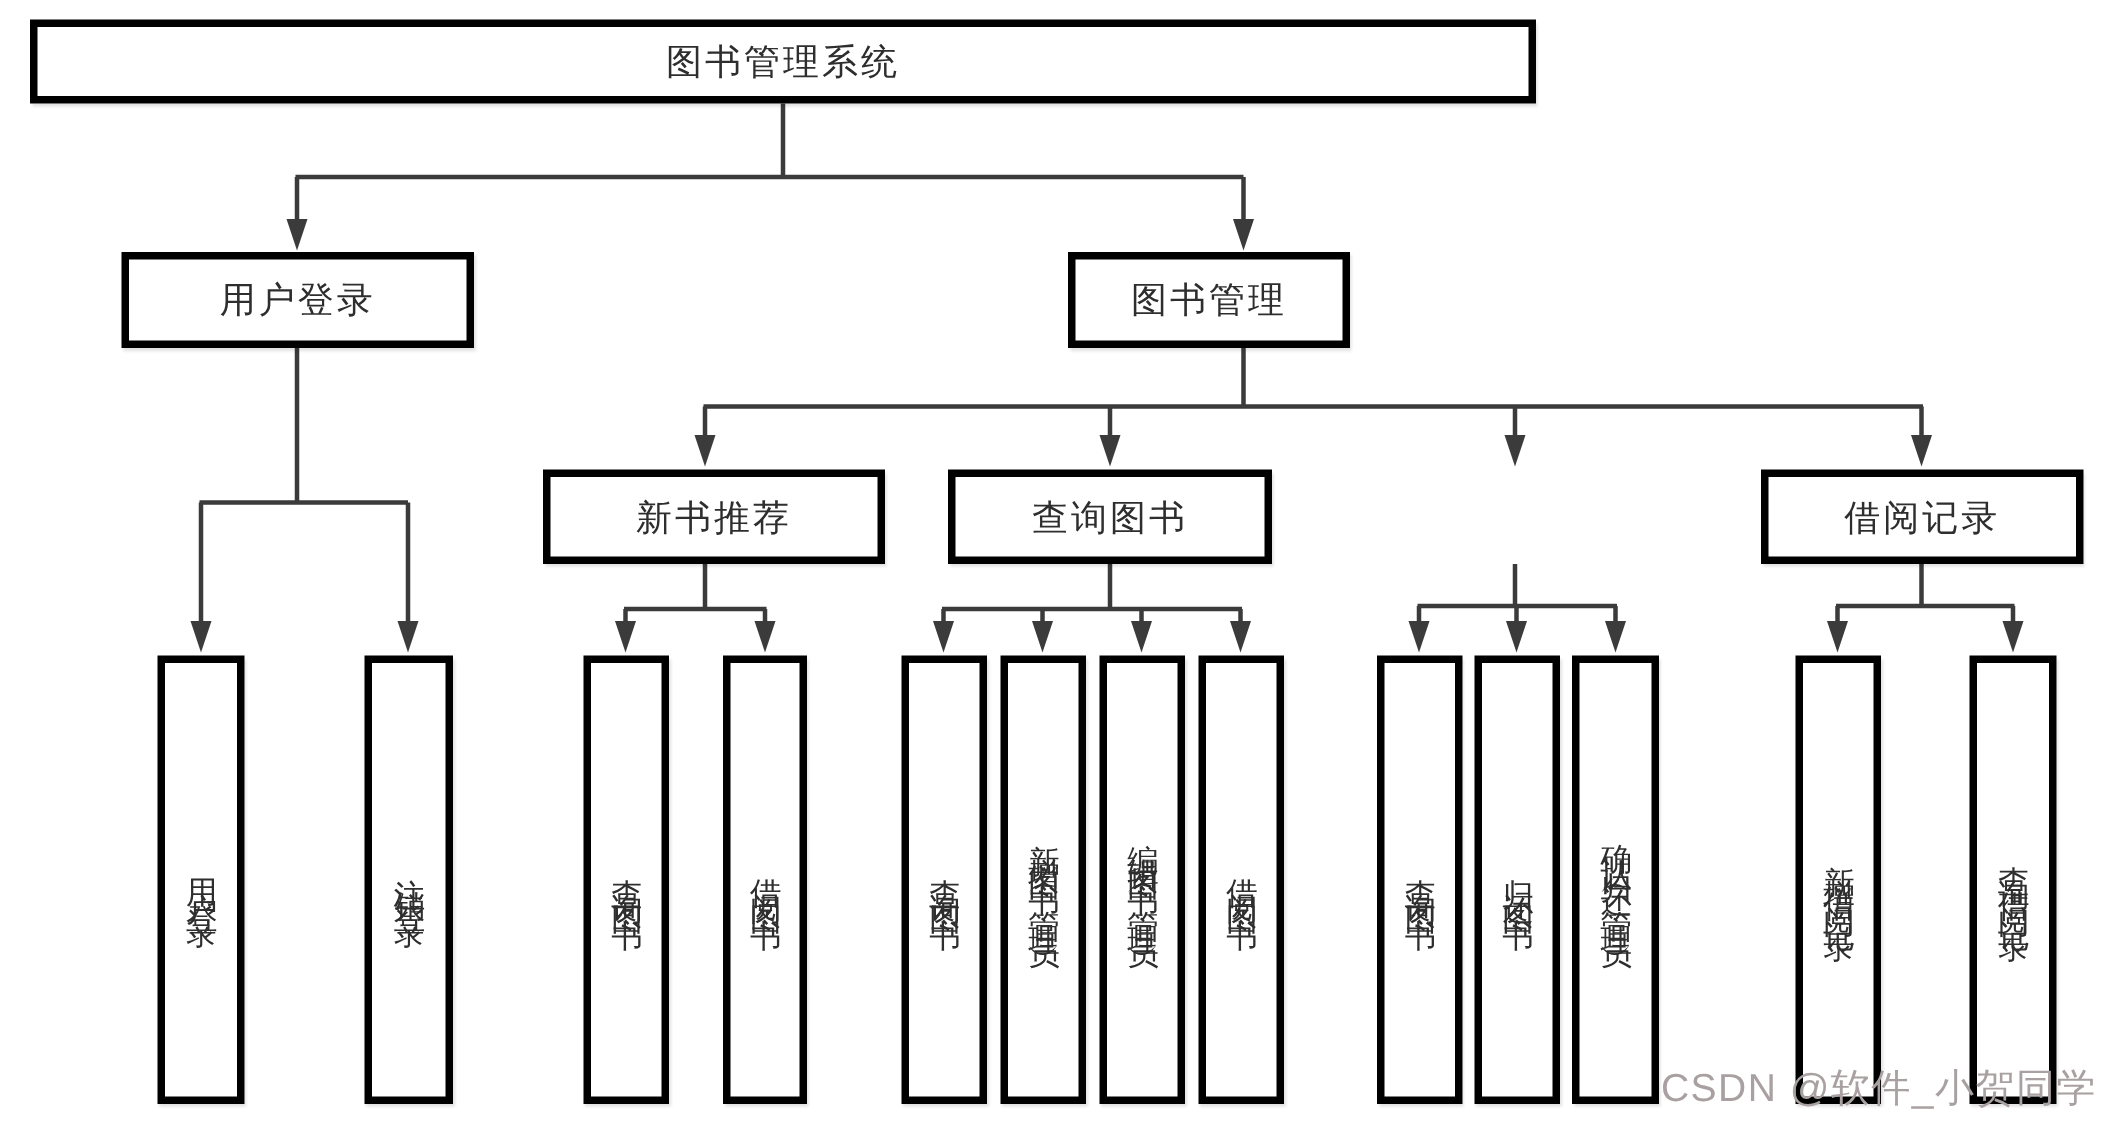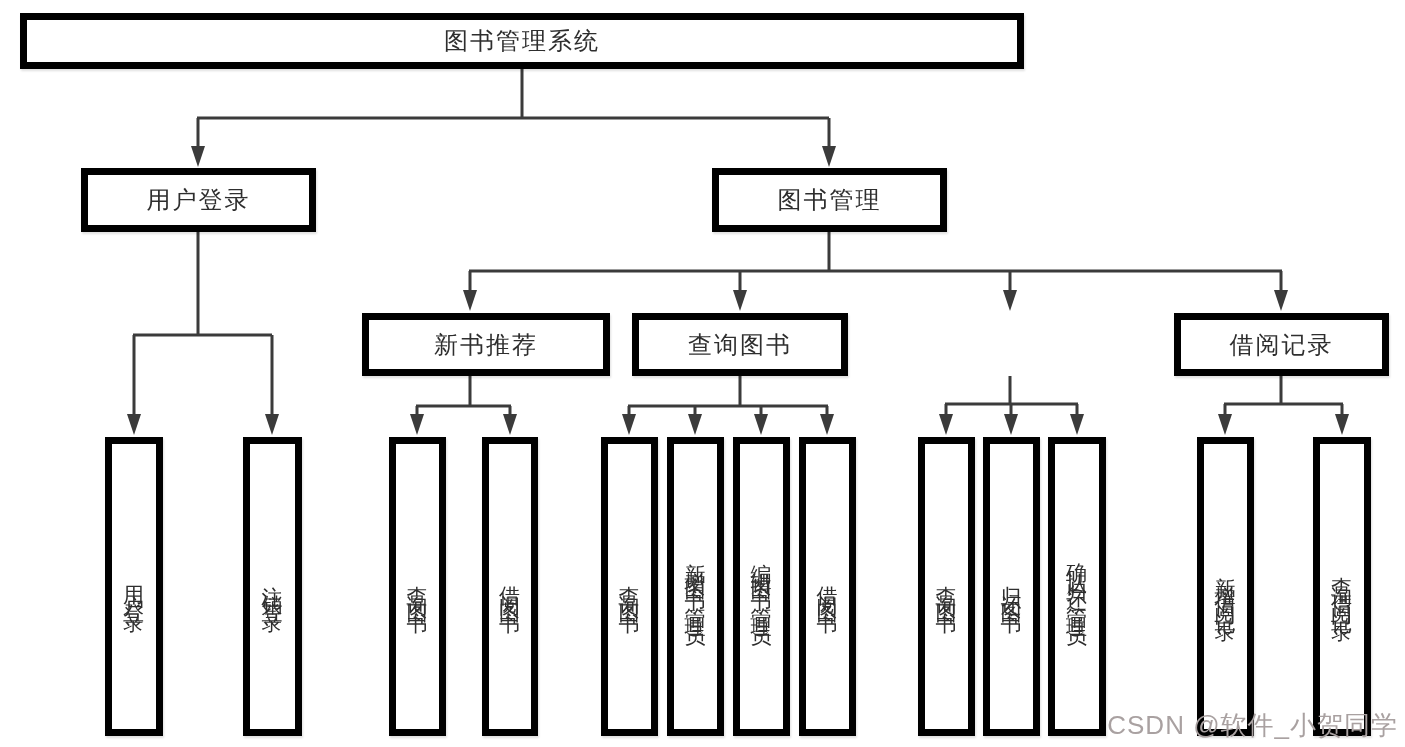--- a/index.html
+++ b/index.html
@@ -14,21 +14,21 @@
   svg.wires {
     position: absolute;
     left: 0; top: 0;
     width: 1405px; height: 747px;
     z-index: 1;
   }
   .box {
     position: absolute;
     box-sizing: border-box;
     background: #ffffff;
-    border: 7px solid #000000;
+    border: 5px solid #000000;
     box-shadow: 1px 2px 2px rgba(0,0,0,0.12);
     display: flex;
     align-items: center;
     justify-content: center;
     z-index: 2;
     color: #2e2e2e;
   }
   .box.h span {
     font-size: 24px;
     letter-spacing: 2px;
@@ -99,25 +99,25 @@
     </g>
   </svg>
 
   <div class="box h" style="left:20px; top:13px; width:1004px; height:56px;">
     <span>图书管理系统</span>
   </div>
 
   <div class="box h" style="left:81px; top:168px; width:235px; height:64px;">
     <span>用户登录</span>
   </div>
-  <div class="box h" style="left:712px; top:168px; width:235px; height:64px;">
+  <div class="box h" style="left:712px; top:168px; width:188px; height:64px;">
     <span>图书管理</span>
   </div>
 
-  <div class="box h" style="left:362px; top:313px; width:248px; height:63px;">
+  <div class="box h" style="left:362px; top:313px; width:228px; height:63px;">
     <span>新书推荐</span>
   </div>
   <div class="box h" style="left:632px; top:313px; width:216px; height:63px;">
     <span>查询图书</span>
   </div>
   <div class="box h" style="left:1174px; top:313px; width:215px; height:63px;">
     <span>借阅记录</span>
   </div>
 
   <div class="box leaf" style="left:105px; top:437px; width:58px; height:299px;">

